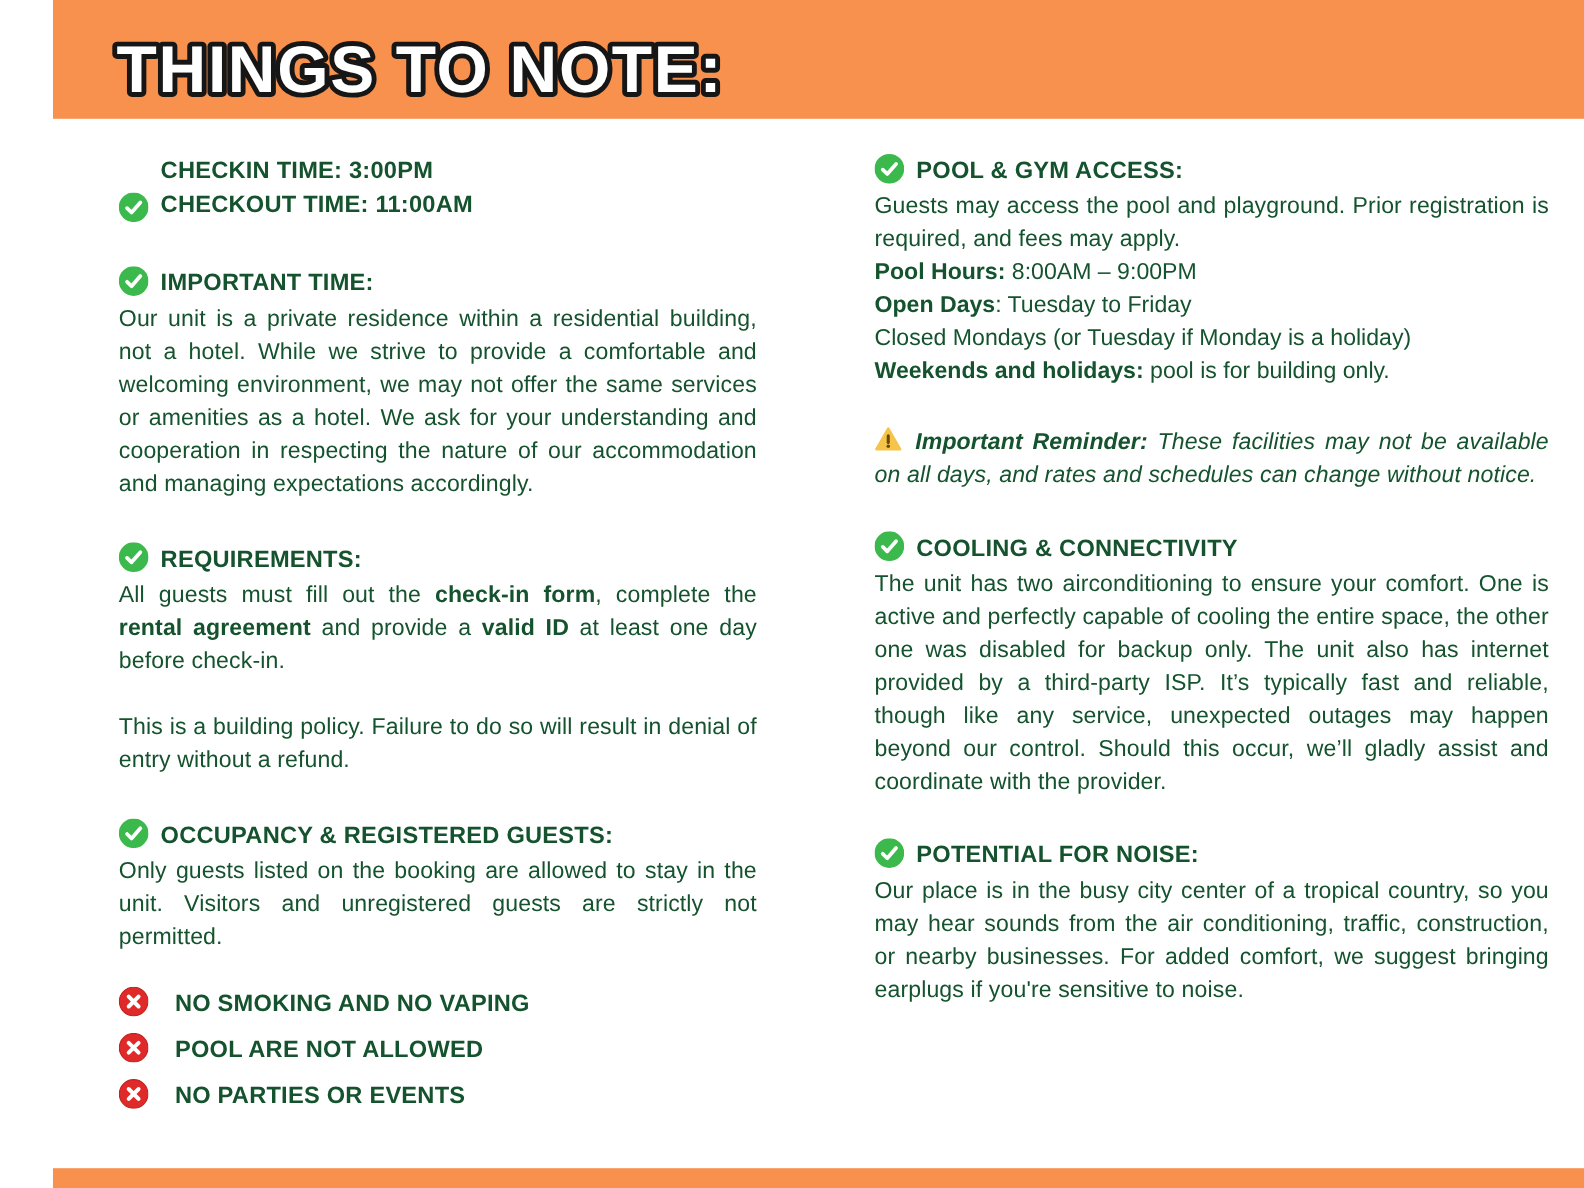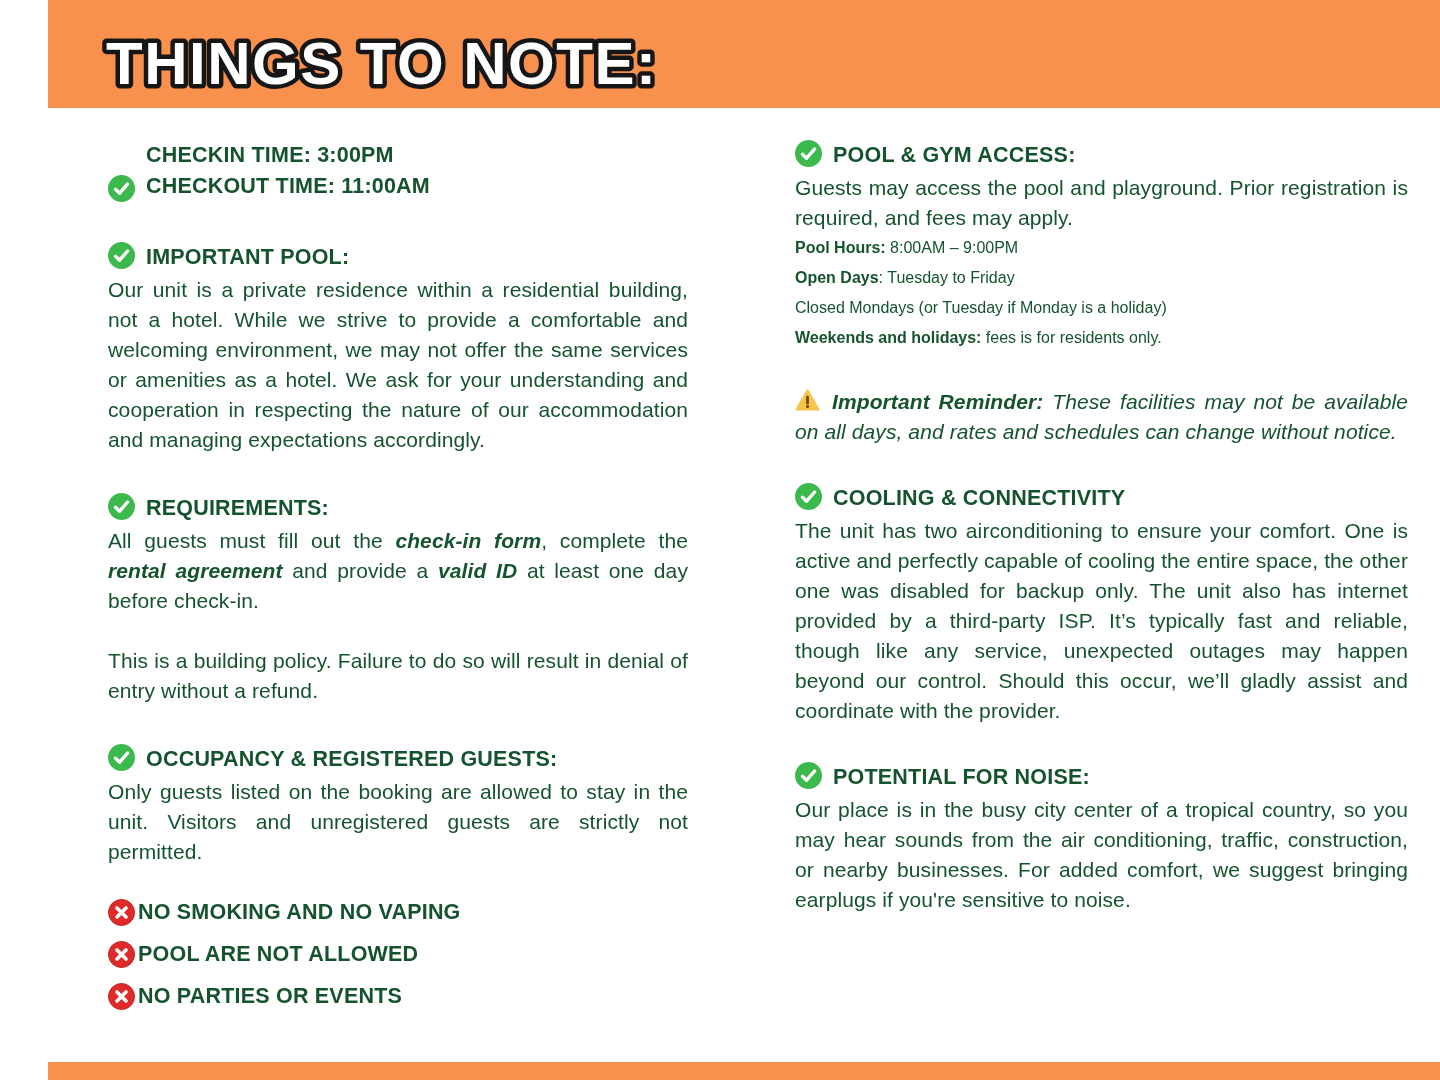--- a/index.html
+++ b/index.html
@@ -22,30 +22,30 @@
 
   .col { position:absolute; top:140px; }
   .col.left  { left:60px;  width:580px; }
   .col.right { left:747px; width:613px; }
 
   .hrow { display:flex; gap:11px; margin-bottom:3px; }
   .icon { flex:0 0 auto; display:block; }
   .h { font-weight:700; font-size:21.5px; line-height:30px; letter-spacing:0.2px; }
   .stack .h { margin-bottom:1px; }
   .body { font-size:21px; line-height:30px; text-align:justify; letter-spacing:0.1px; }
-  .line { font-size:16px; line-height:30px; }
+  .line { font-size:21px; line-height:30px; }
   .b  { font-weight:700; }
-  .bi { font-weight:700; font-style:italic; }
+  .bi { font-weight:700; }
 
   .sec-important   { margin-top:40px; }
   .sec-requirements{ margin-top:38px; }
   .p2              { margin-top:30px; }
   .sec-occupancy   { margin-top:38px; }
   .prohibitions    { margin-top:30px; display:flex; flex-direction:column; gap:12px; }
-  .prohibition-row { display:flex; align-items:center; gap:3px; }
+  .prohibition-row { display:flex; gap:24px; }
 
   .sec-reminder { margin-top:34px;font-style:italic; }
   .sec-cooling  { margin-top:36px; }
   .sec-noise    { margin-top:36px; }
   .inline-icon  { display:inline-block; vertical-align:-4px; margin-right:12px; }
 </style>
 </head>
 <body>
 
 <div class="canvas">
@@ -68,21 +68,21 @@
         <div class="h">CHECKOUT TIME: 11:00AM</div>
       </div>
     </div>
 
     <div class="sec-important">
       <div class="hrow">
         <svg class="icon" width="27" height="27" viewBox="0 0 27 27">
           <circle cx="13.5" cy="13.5" r="13.5" fill="#3CB94C"></circle>
           <path d="M7.5 14.2 L11.6 18.2 L19.6 9" stroke="#ffffff" stroke-width="3.4" fill="none" stroke-linecap="round" stroke-linejoin="round"></path>
         </svg>
-        <span class="h">IMPORTANT POOL:</span>
+        <span class="h">IMPORTANT TIME:</span>
       </div>
       <p class="body">Our unit is a private residence within a residential building, not a hotel. While we strive to provide a comfortable and welcoming environment, we may not offer the same services or amenities as a hotel. We ask for your understanding and cooperation in respecting the nature of our accommodation and managing expectations accordingly.</p>
     </div>
 
     <div class="sec-requirements">
       <div class="hrow">
         <svg class="icon" width="27" height="27" viewBox="0 0 27 27">
           <circle cx="13.5" cy="13.5" r="13.5" fill="#3CB94C"></circle>
           <path d="M7.5 14.2 L11.6 18.2 L19.6 9" stroke="#ffffff" stroke-width="3.4" fill="none" stroke-linecap="round" stroke-linejoin="round"></path>
         </svg>
@@ -136,21 +136,21 @@
         <svg class="icon" width="27" height="27" viewBox="0 0 27 27">
           <circle cx="13.5" cy="13.5" r="13.5" fill="#3CB94C"></circle>
           <path d="M7.5 14.2 L11.6 18.2 L19.6 9" stroke="#ffffff" stroke-width="3.4" fill="none" stroke-linecap="round" stroke-linejoin="round"></path>
         </svg>
         <span class="h">POOL &amp; GYM ACCESS:</span>
       </div>
       <p class="body">Guests may access the pool and playground. Prior registration is required, and fees may apply.</p>
       <p class="line"><span class="b">Pool Hours:</span><span> 8:00AM – 9:00PM</span></p>
       <p class="line"><span class="b">Open Days</span><span>: Tuesday to Friday</span></p>
       <p class="line">Closed Mondays (or Tuesday if Monday is a holiday)</p>
-      <p class="line"><span class="b">Weekends and holidays:</span><span> fees is for residents only.</span></p>
+      <p class="line"><span class="b">Weekends and holidays:</span><span> pool is for building only.</span></p>
     </div>
 
     <div class="sec-reminder">
       <p class="body"><svg class="inline-icon" width="25" height="25" viewBox="0 0 25 25">
             <path d="M12.5 2.6 L23.2 21.4 H1.8 Z" fill="#F6C44A" stroke="#F6C44A" stroke-width="2.4" stroke-linejoin="round"></path>
             <path d="M12.5 9.2 L12.5 15.2" stroke="#6B4A00" stroke-width="2.8" stroke-linecap="round"></path>
             <circle cx="12.5" cy="18.6" r="1.6" fill="#6B4A00"></circle>
           </svg><span class="b">Important Reminder:</span><span> These facilities may not be available on all days, and rates and schedules can change without notice.</span></p>
     </div>
 

